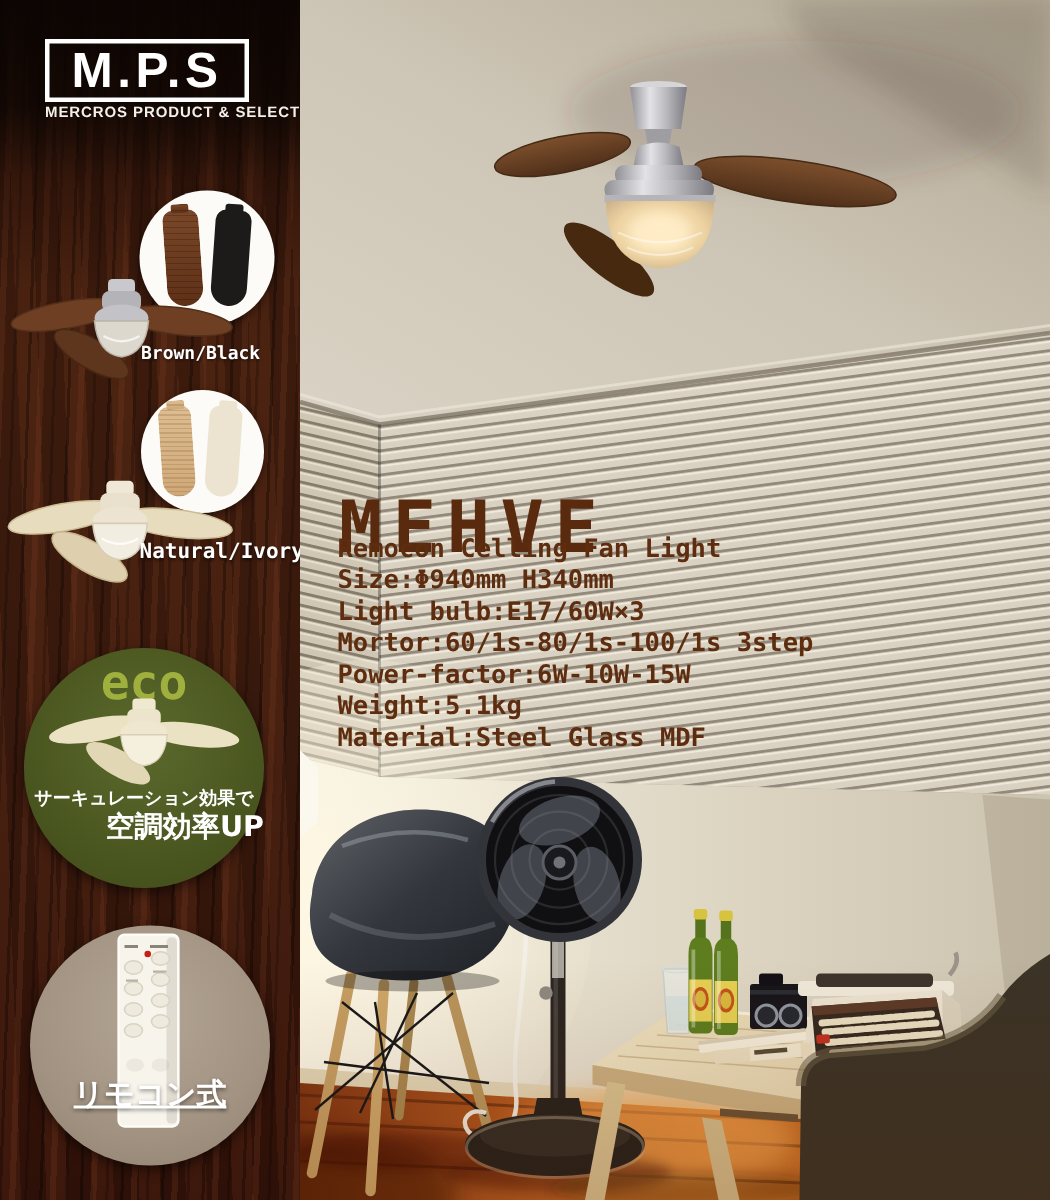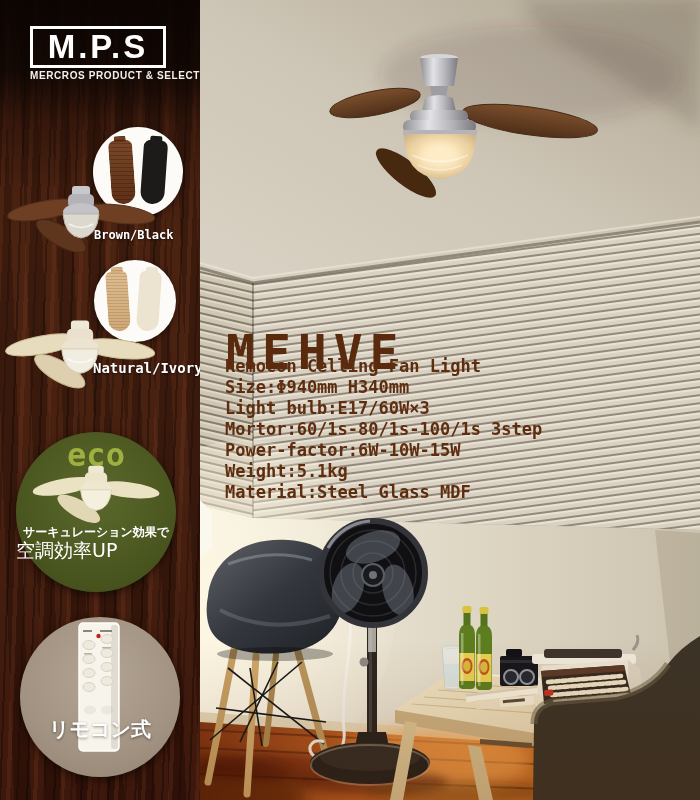--- a/index.html
+++ b/index.html
@@ -41,29 +41,29 @@
   .vl2{left:93px;top:360px;font-size:14px;}
 
   .eco-circle{position:absolute;left:16px;top:432px;width:160px;height:160px;border-radius:50%;
     background:radial-gradient(circle at 50% 40%, #5b692d 0%, #4a561f 62%, #3f491a 100%);
     box-shadow:0 3px 8px rgba(0,0,0,.5);}
   .eco-title{position:absolute;left:0;top:4px;width:100%;text-align:center;color:#9fb03f;
     font-family:"DejaVu Sans Mono",monospace;font-weight:bold;font-size:32px;}
   .eco-fan{position:absolute;left:15px;top:32px;}
   .eco-l1{position:absolute;left:0;top:92px;width:100%;text-align:center;color:#ffffff;
     font-weight:bold;font-size:12px;}
-  .eco-l2{position:absolute;left:0;top:106px;width:100%;text-align:left;color:#ffffff;
-    font-weight:normal;font-size:19px;}
+  .eco-l2{position:absolute;left:0;top:106px;width:100%;text-align:right;color:#ffffff;
+    font-weight:bold;font-size:19px;}
 
   .remote-circle{position:absolute;left:20px;top:617px;width:160px;height:160px;border-radius:50%;
     background:radial-gradient(circle at 50% 38%, #b3a593 0%, #a19281 62%, #8f8170 100%);
     box-shadow:0 3px 8px rgba(0,0,0,.5);}
   .remote-svg{position:absolute;left:58px;top:5px;}
   .remote-label{position:absolute;left:-10px;top:99px;width:180px;text-align:center;color:#ffffff;
-    font-weight:bold;font-size:20px;text-shadow:0 1px 3px rgba(0,0,0,.45);}
+    font-weight:bold;font-size:20px;text-shadow:0 1px 3px rgba(0,0,0,.45);text-decoration:underline;}
 
   
   .photo{position:absolute;left:200px;top:0;width:500px;height:800px;background:#a3a3a3;}
   .scene{position:absolute;left:0;top:0;}
   .title{position:absolute;left:26px;top:292px;color:#592a0e;
     font-family:"DejaVu Sans Mono",monospace;font-weight:bold;font-size:48px;letter-spacing:7px;}
   .specs{position:absolute;left:25px;top:356px;color:#5e2d10;
     font-family:"DejaVu Sans Mono",monospace;font-weight:bold;font-size:17px;line-height:21px;white-space:nowrap;}
 </style>
 </head>

